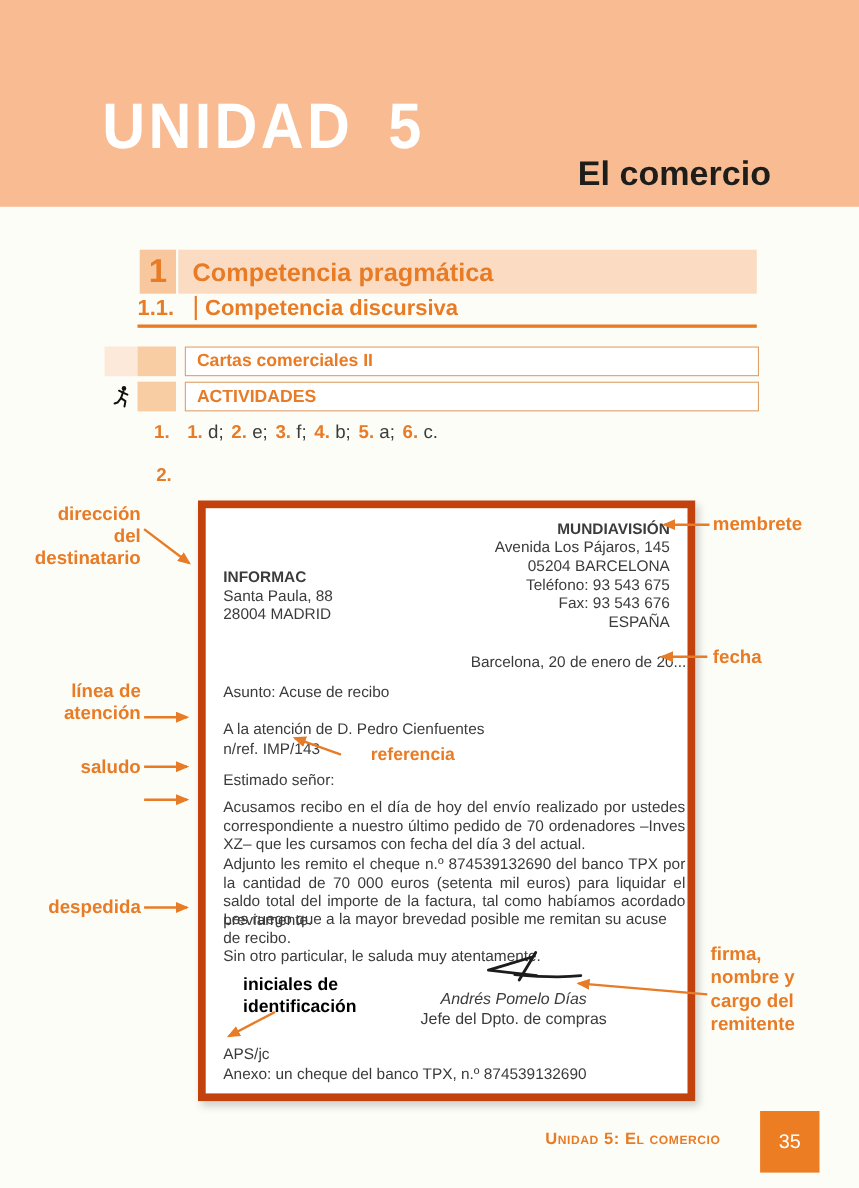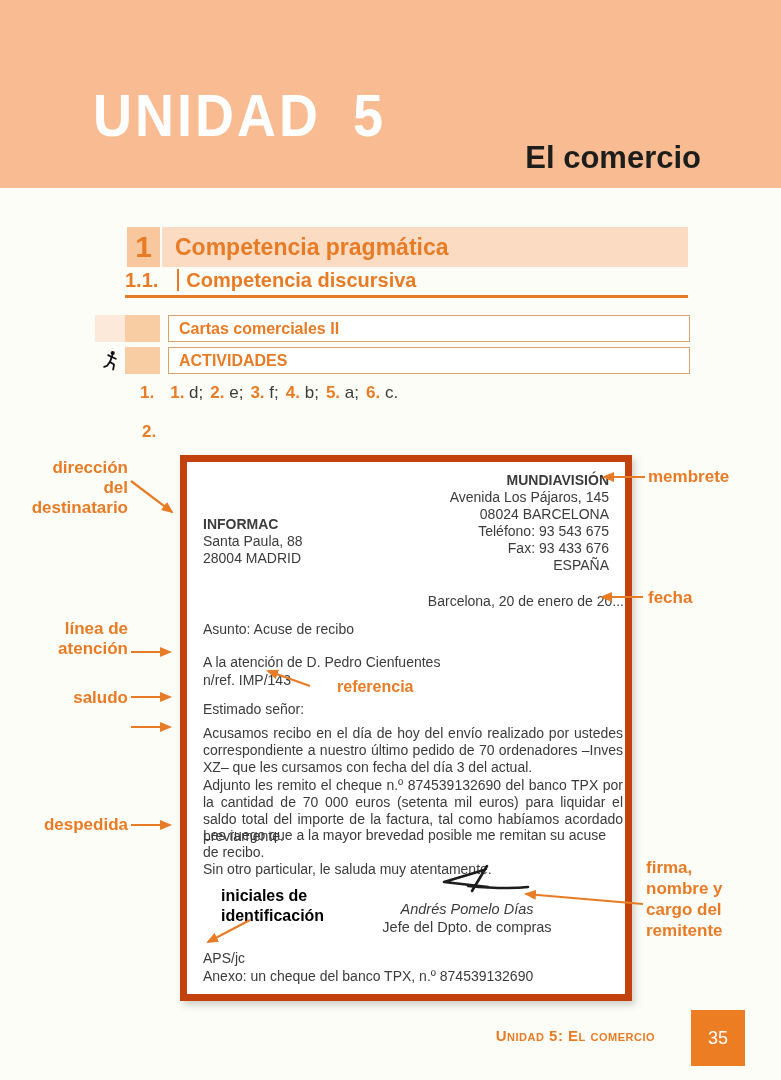--- a/index.html
+++ b/index.html
@@ -139,23 +139,23 @@
 
   <div class="answers">
     <span class="onum lead-num">1.</span><span class="pair"><span class="onum">1.</span> <span>d;</span></span><span class="pair"><span class="onum">2.</span> <span>e;</span></span><span class="pair"><span class="onum">3.</span> <span>f;</span></span><span class="pair"><span class="onum">4.</span> <span>b;</span></span><span class="pair"><span class="onum">5.</span> <span>a;</span></span><span class="pair"><span class="onum">6.</span> <span>c.</span></span>
   </div>
   <div class="act2">2.</div>
 
   <div class="letter">
     <div class="blk sender">
       <div class="bold">MUNDIAVISIÓN</div>
       <div>Avenida Los Pájaros, 145</div>
-      <div>08024 BARCELONA</div>
+      <div>05204 BARCELONA</div>
       <div>Teléfono: 93 543 675</div>
-      <div>Fax: 93 433 676</div>
+      <div>Fax: 93 543 676</div>
       <div>ESPAÑA</div>
     </div>
     <div class="blk recipient">
       <div class="bold">INFORMAC</div>
       <div>Santa Paula, 88</div>
       <div>28004 MADRID</div>
     </div>
     <div class="blk l-date">Barcelona, 20 de enero de 20...</div>
     <div class="blk l-subject">Asunto: Acuse de recibo</div>
     <div class="blk l-attention">

